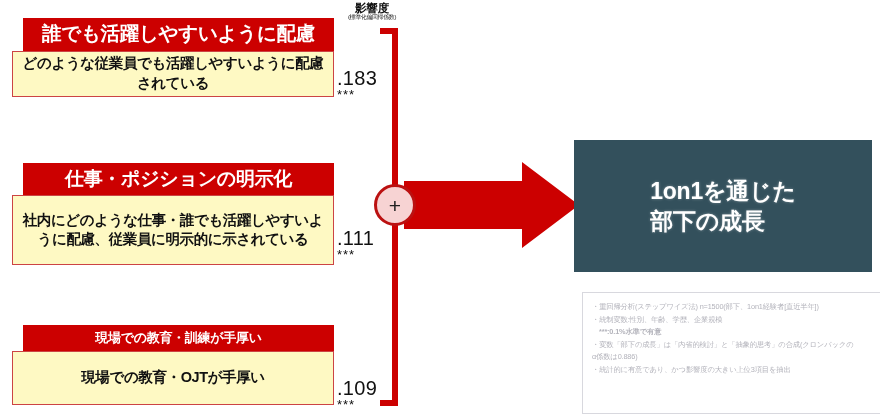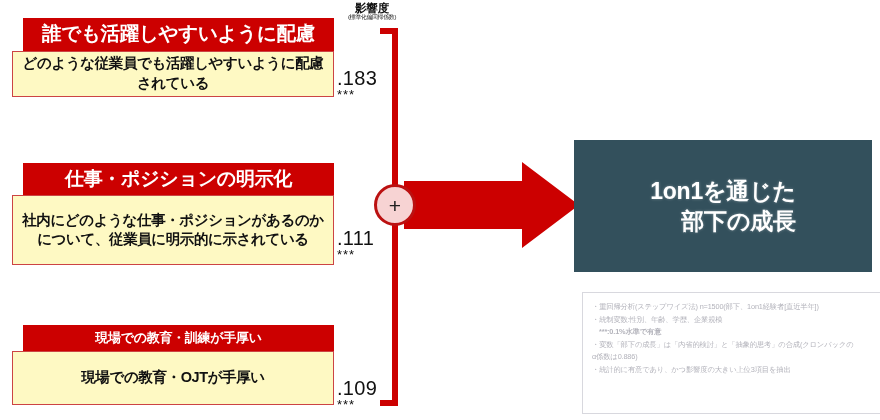--- a/index.html
+++ b/index.html
@@ -106,21 +106,21 @@
   
   #outcome{
     position:absolute;left:574px;top:140px;width:298px;height:132px;
     background:#33505c;
     box-sizing:border-box;
     display:flex;align-items:center;justify-content:center;
     z-index:5;
   }
   #outcome .txt{
     color:#ffffff;font-weight:bold;font-size:23px;line-height:1.32;
-    text-align:right;letter-spacing:-0.2px;
+    text-align:left;letter-spacing:-0.2px;
     text-shadow:0 0 3px rgba(255,255,255,0.35);
   }
 
   
   #footnote{
     position:absolute;left:582px;top:292px;width:319px;height:122px;
     border:1px solid #d8d8de;
     background:#ffffff;
     box-sizing:border-box;
     padding:8px 9px 6px 9px;
@@ -143,21 +143,21 @@
     <div class="sub">(標準化偏回帰係数)</div>
   </div>
 
   <div class="factor" id="factor-0">
     <div class="factor-header">誰でも活躍しやすいように配慮</div>
     <div class="factor-body">どのような従業員でも活躍しやすいように配慮されている</div>
   </div>
 
   <div class="factor" id="factor-1">
     <div class="factor-header">仕事・ポジションの明示化</div>
-    <div class="factor-body">社内にどのような仕事・ポジションがあるのかについて、従業員に明示的に示されている</div>
+    <div class="factor-body">社内にどのような仕事・誰でも活躍しやすいように配慮、従業員に明示的に示されている</div>
   </div>
 
   <div class="factor" id="factor-2">
     <div class="factor-header">現場での教育・訓練が手厚い</div>
     <div class="factor-body">現場での教育・OJTが手厚い</div>
   </div>
 
   <div class="coef" id="coef-0">
     <div class="val">.183</div>
     <div class="stars">***</div>

